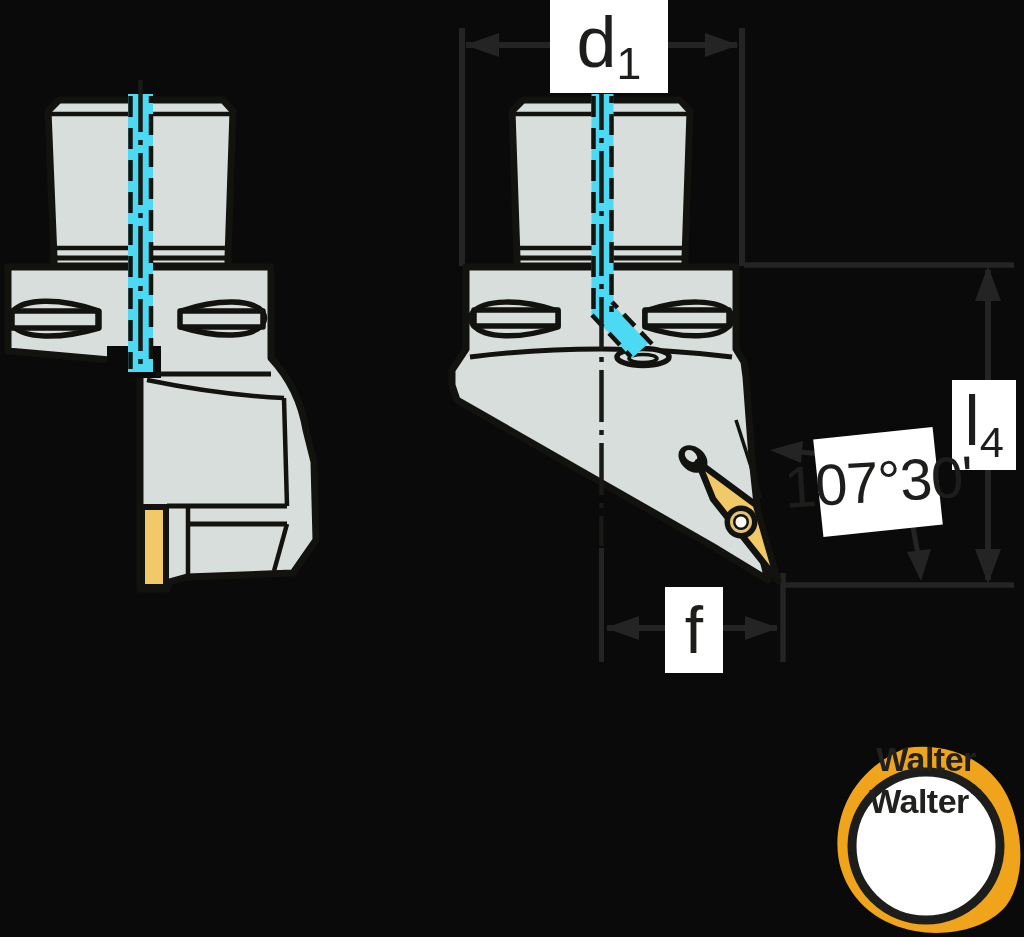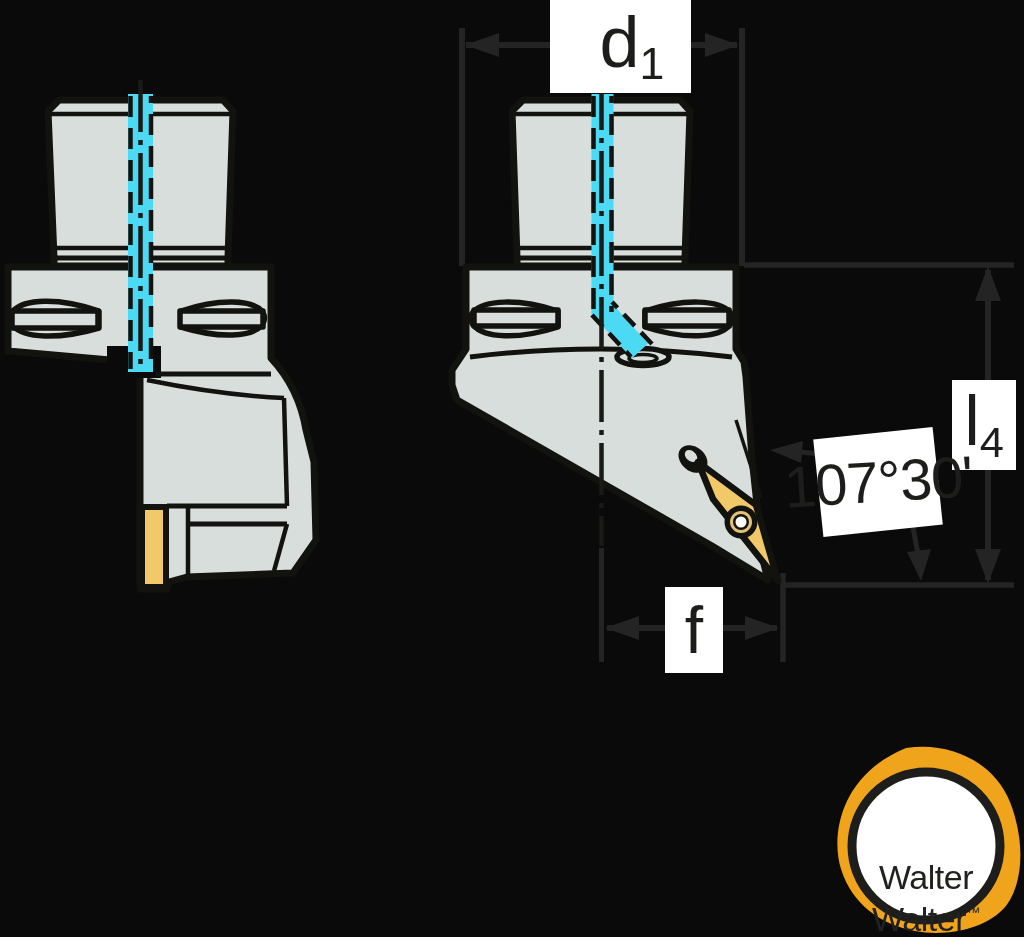--- a/index.html
+++ b/index.html
@@ -9,34 +9,34 @@
   }
   #drawing{position:absolute;left:0;top:0;}
   .dim-label{
     position:absolute;background:#ffffff;display:flex;
     align-items:center;justify-content:center;
     color:#1d1d1b;font-family:"Liberation Sans",sans-serif;
     font-weight:400;
   }
   .dim-label .txt{white-space:nowrap;line-height:1;}
   .sub{font-size:0.62em;vertical-align:-0.28em;}
-  #label-d1{left:550px;top:0;width:118px;height:93px;font-size:72px;padding-left:23px;}
+  #label-d1{left:550px;top:0;width:118px;height:93px;font-size:72px;}
   #label-f{left:665px;top:587px;width:58px;height:86px;font-size:66px;}
   #label-l4{left:952px;top:380px;width:64px;height:90px;font-size:70px;}
   #label-angle{
     left:818px;top:433px;width:120px;height:98px;font-size:58px;
     transform:rotate(-6deg);overflow:visible;letter-spacing:-1px;
   }
   #label-angle .txt{transform:rotate(2.5deg);}
   #logo{position:absolute;left:828px;top:740px;width:196px;height:197px;}
   #logo svg{position:absolute;left:0;top:0;}
   #logo-text{
     position:absolute;left:0;top:0;width:196px;height:197px;
-    display:flex;flex-direction:column;align-items:center;justify-content:flex-end;
-    color:#21211f;font-weight:400;font-size:34px;line-height:35px;
+    display:flex;flex-direction:column;align-items:center;justify-content:flex-start;
+    color:#21211f;font-weight:700;font-size:34px;line-height:35px;
     letter-spacing:-0.5px;padding-top:2px;box-sizing:border-box;
   }
   #logo-text .tm{font-size:14px;vertical-align:14px;letter-spacing:0;}
 </style>
 </head>
 <body>
 
 <div id="stage">
 
   <svg id="drawing" width="1024" height="937" viewBox="0 0 1024 937">

